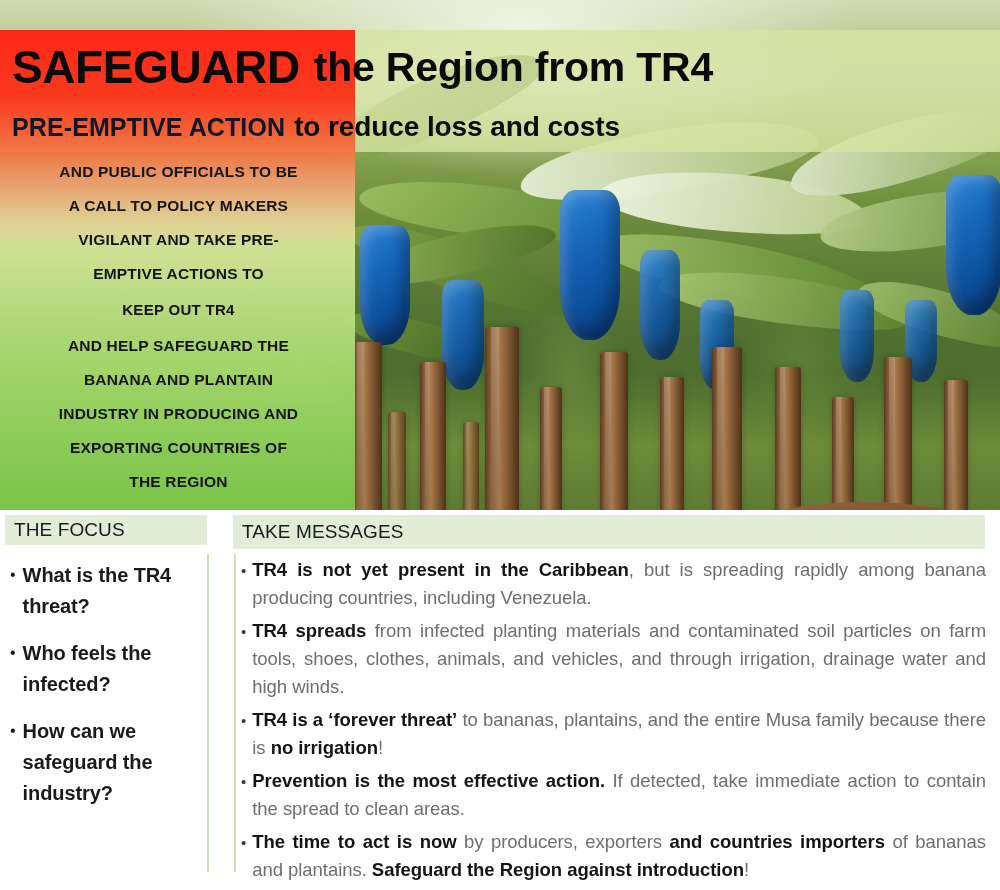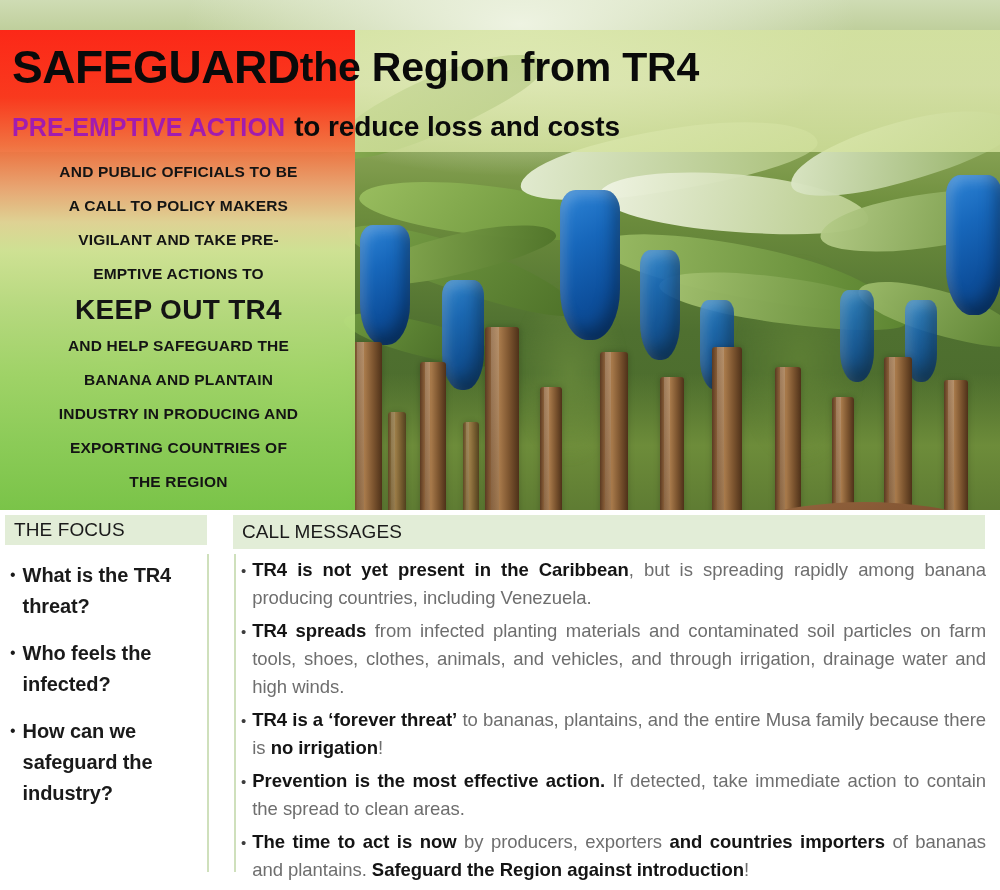--- a/index.html
+++ b/index.html
@@ -60,31 +60,31 @@
   
   .gradblock{position:absolute;left:0;top:30px;width:355px;height:480px;
     background:linear-gradient(to bottom,
       #ff1a0d 0%, #fc2d14 14%, #f46a3a 24%, #f0a776 33%,
       #e7d79a 40%, #d6e89a 46%, #bde084 58%, #a5da6b 72%, #8ed05a 86%, #7cc94a 100%);
     opacity:.93;}
 
   .headline{position:absolute;left:12px;top:32px;width:975px;height:70px;
     display:flex;align-items:center;}
   .headline .h-strong{font-size:46px;font-weight:bold;color:#0a0a0a;letter-spacing:-.4px;line-height:1;}
-  .headline .h-rest{font-size:41px;font-weight:bold;color:#0a0a0a;letter-spacing:-.2px;line-height:1;}
+  .headline .h-rest{font-size:41px;font-weight:bold;color:#0a0a0a;letter-spacing:-.2px;line-height:1;margin-left:14px;}
 
   .subhead{position:absolute;left:12px;top:108px;width:975px;height:38px;display:flex;align-items:center;}
-  .subhead .s-strong{font-size:25px;font-weight:bold;color:#a21caf;letter-spacing:.1px;}
+  .subhead .s-strong{font-size:25px;font-weight:bold;color:#0f172a;letter-spacing:.1px;}
   .subhead .s-rest{font-size:28px;font-weight:bold;color:#0a0a0a;letter-spacing:-.1px;margin-left:9px;text-align:center;}
 
   
   .cta{position:absolute;left:6px;top:155px;width:345px;
     text-align:center;color:#141414;font-weight:bold;text-transform:uppercase;}
   .cta .ln{font-size:15.5px;line-height:34px;letter-spacing:.2px;white-space:nowrap;}
-  .cta .ln.big{font-size:28px;line-height:38px;letter-spacing:.3px;text-align:center;}
+  .cta .ln.big{font-size:15px;line-height:38px;letter-spacing:.3px;text-align:center;}
 
   
   .bottom{position:absolute;left:0;top:510px;width:1000px;height:380px;background:#fff;}
 
   .bar{position:absolute;background:#e2edd7;display:flex;align-items:center;}
   .bar .bar-label{font-size:19px;font-weight:normal;color:#1a1a1a;letter-spacing:.1px;}
   .bar-focus{left:5px;top:5px;width:202px;height:30px;padding-left:9px;box-sizing:border-box;}
   .bar-main{left:233px;top:5px;width:752px;height:34px;padding-left:9px;box-sizing:border-box;}
 
   .vline{position:absolute;top:44px;width:2px;height:318px;background:#cfe0bc;}
@@ -177,21 +177,21 @@
         <div class="ln">EXPORTING COUNTRIES OF</div>
         <div class="ln">THE REGION</div>
       </div>
   </div>
 
   <div class="bottom">
     <div class="bar bar-focus">
       <span class="bar-label">THE FOCUS</span>
     </div>
     <div class="bar bar-main">
-      <span class="bar-label">CALL MESSAGES</span>
+      <span class="bar-label">TAKE MESSAGES</span>
     </div>
 
     <div class="vline vline-a"></div>
     <div class="vline vline-b"></div>
 
     <div class="focus-list" id="focus-list">
         <div class="focus-item">
           <span class="bul">•</span>
           <span class="txt">What is the TR4 threat?</span>
         </div>

